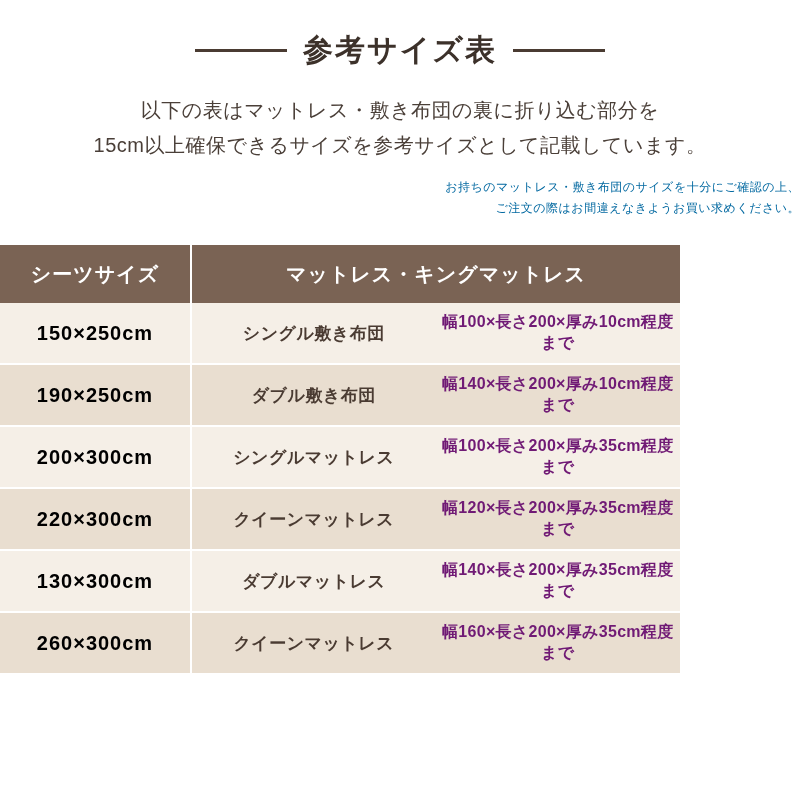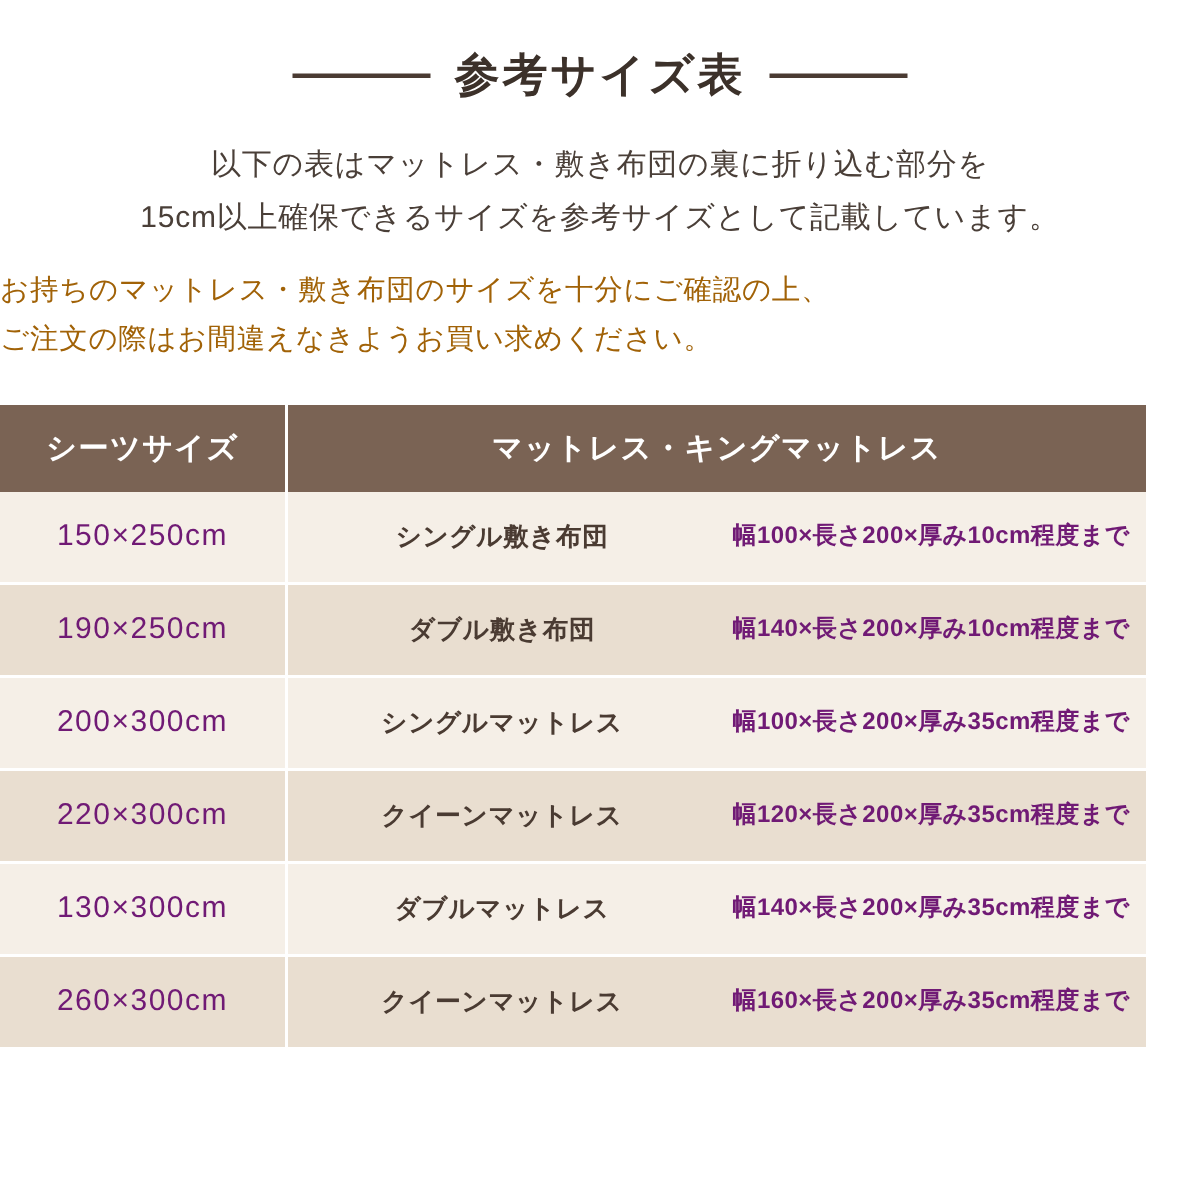--- a/index.html
+++ b/index.html
@@ -46,32 +46,32 @@
   .lead {
     margin-top: 22px;
     text-align: center;
     color: #4a3f38;
     font-size: 20px;
     line-height: 1.75;
     letter-spacing: 0.5px;
   }
   .lead-red {
     margin-top: 14px;
-    text-align: left;
-    color: #a16207;
-    font-size: 19px;
+    text-align: right;
+    color: #0369a1;
+    font-size: 12px;
     line-height: 1.75;
     letter-spacing: 0.5px;
   }
   .lead-line { display: block; }
 
   
   .size-table {
     margin-top: 26px;
-    width: 764px;
+    width: 680px;
     border-collapse: collapse;
     table-layout: fixed;
   }
   .size-table th, .size-table td {
     padding: 0;
     margin: 0;
   }
   .head-left, .head-right {
     background: #7a6354;
     color: #ffffff;
@@ -95,22 +95,22 @@
     vertical-align: middle;
     border-bottom: 2px solid #ffffff;
   }
   .size-table tbody tr.tall td { height: 78px; }
 
   .row-a td { background: #f5efe7; }
   .row-b td { background: #e9ded0; }
 
   .cell-size {
     font-size: 20px;
-    font-weight: normal;
-    color: #701a75;
+    font-weight: bold;
+    color: #000000;
     letter-spacing: 1px;
     border-right: 2px solid #ffffff;
   }
   .cell-name {
     font-size: 17px;
     font-weight: bold;
     color: #4a3b32;
     letter-spacing: 0.5px;
   }
   .cell-spec {

